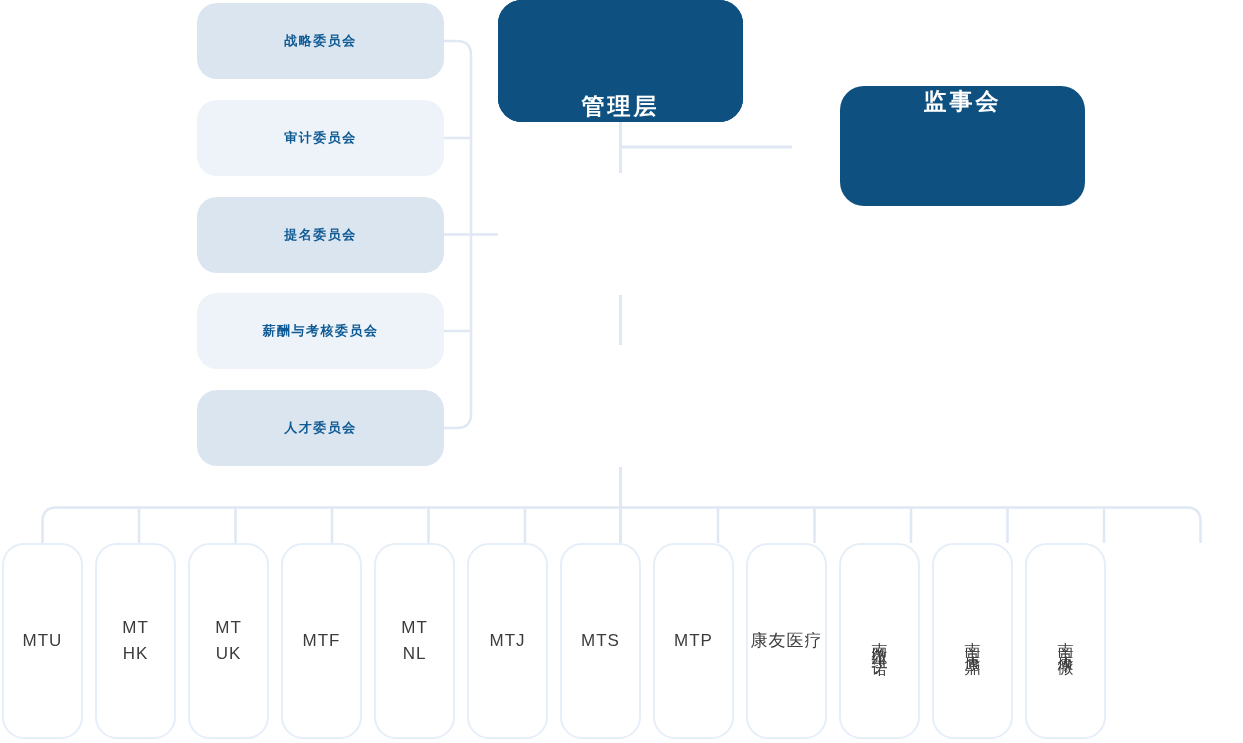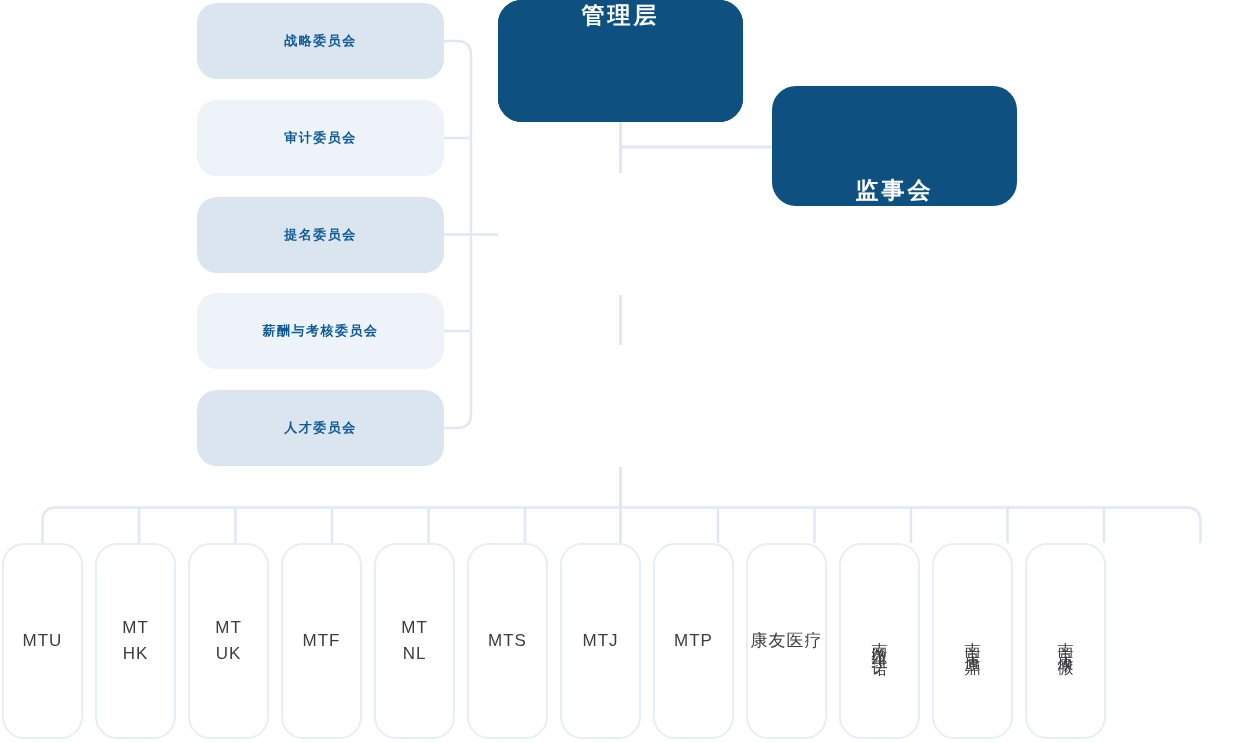--- a/index.html
+++ b/index.html
@@ -65,36 +65,36 @@
 
   
   .gov-box {
     position: absolute;
     left: 498px;
     width: 245px;
     height: 122px;
     background: var(--primary_dark);
     border-radius: 24px;
     display: flex;
-    align-items: flex-start;
+    align-items: flex-end;
     justify-content: center;
   }
   .gov-box:nth-of-type(1) { top: 0; }
   .gov-box:nth-of-type(2) { top: 173px; }
   .gov-box:nth-of-type(3) { top: 345px; }
   .supervisory-box {
     position: absolute;
-    left: 772px;
+    left: 840px;
     top: 86px;
     width: 245px;
     height: 120px;
     background: var(--primary_dark);
     border-radius: 24px;
     display: flex;
-    align-items: flex-end;
+    align-items: flex-start;
     justify-content: center;
   }
   .gov-label {
     color: #ffffff;
     font-size: 23px;
     font-weight: bold;
     letter-spacing: 3px;
     white-space: nowrap;
   }
 
@@ -202,26 +202,26 @@
 UK</span>
     </div>
     <div class="subsidiary-box">
       <span class="subsidiary-label">MTF</span>
     </div>
     <div class="subsidiary-box">
       <span class="subsidiary-label">MT
 NL</span>
     </div>
     <div class="subsidiary-box">
+      <span class="subsidiary-label">MTJ</span>
+    </div>
+    <div class="subsidiary-box">
       <span class="subsidiary-label">MTS</span>
     </div>
     <div class="subsidiary-box">
-      <span class="subsidiary-label">MTJ</span>
-    </div>
-    <div class="subsidiary-box">
       <span class="subsidiary-label">MTP</span>
     </div>
     <div class="subsidiary-box">
       <span class="subsidiary-label">康友医疗</span>
     </div>
     <div class="subsidiary-box">
       <span class="subsidiary-label">南微纽诺</span>
     </div>
     <div class="subsidiary-box">
       <span class="subsidiary-label">南京康鼎</span>

